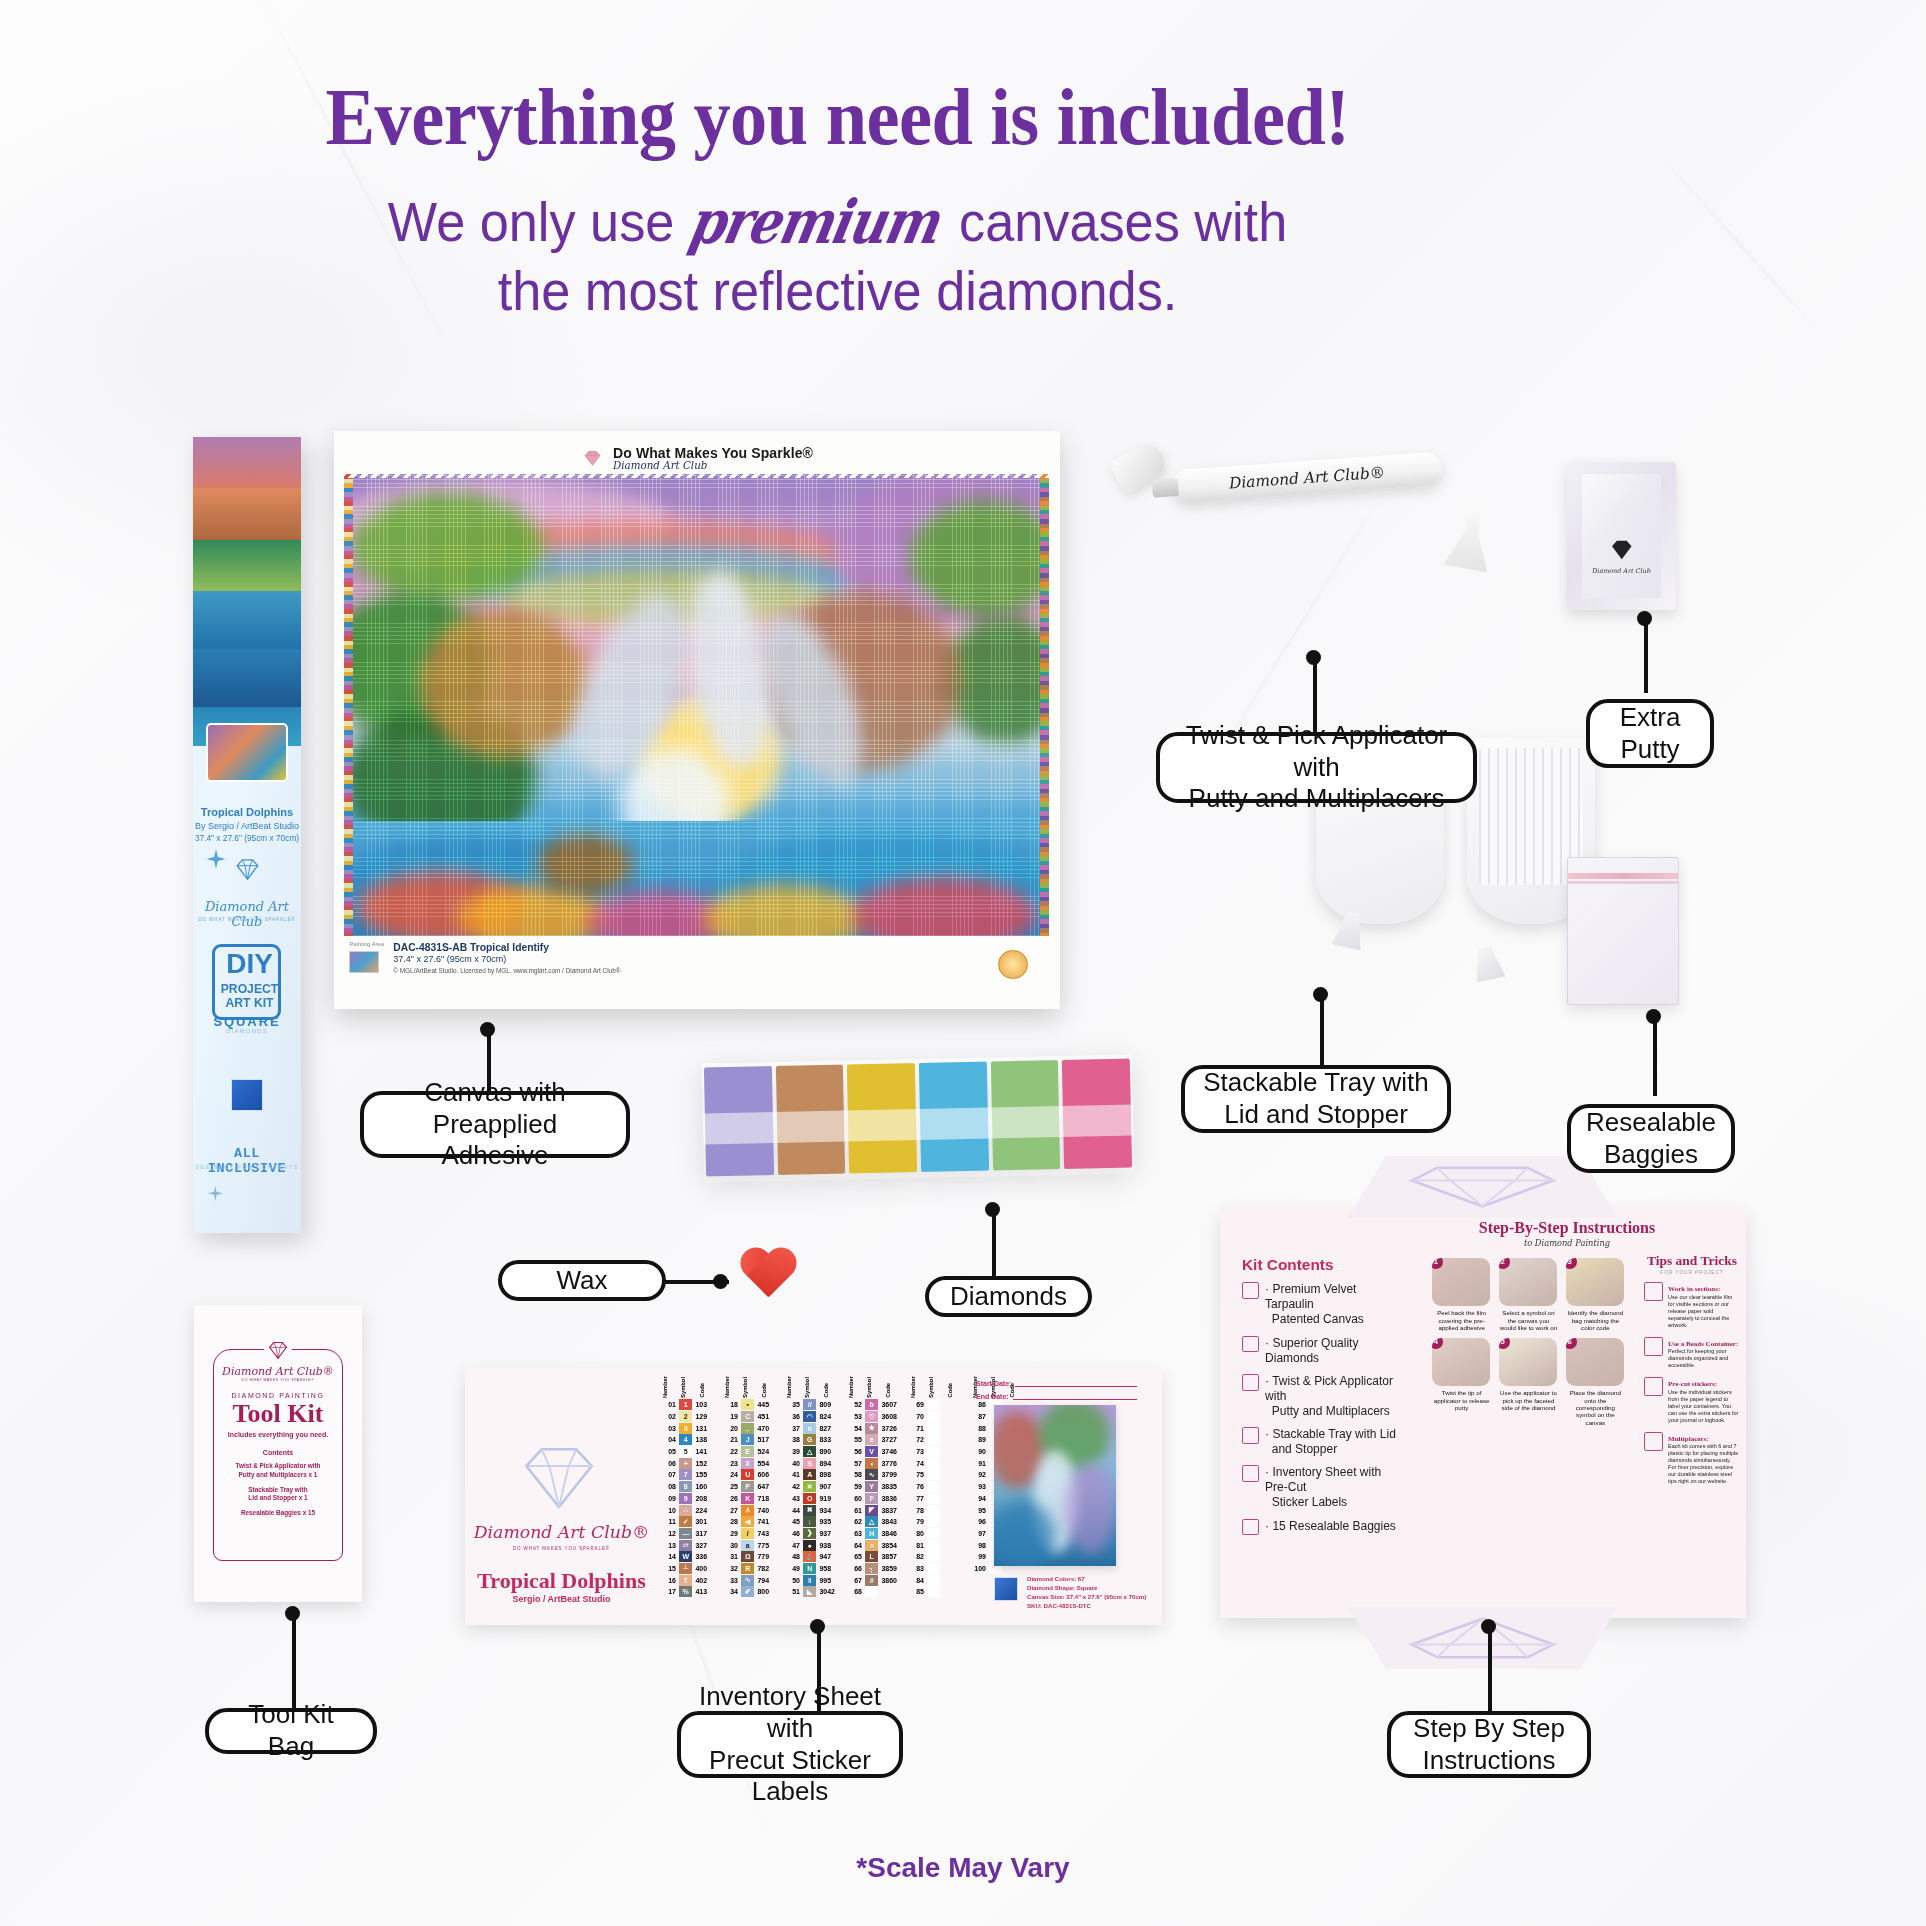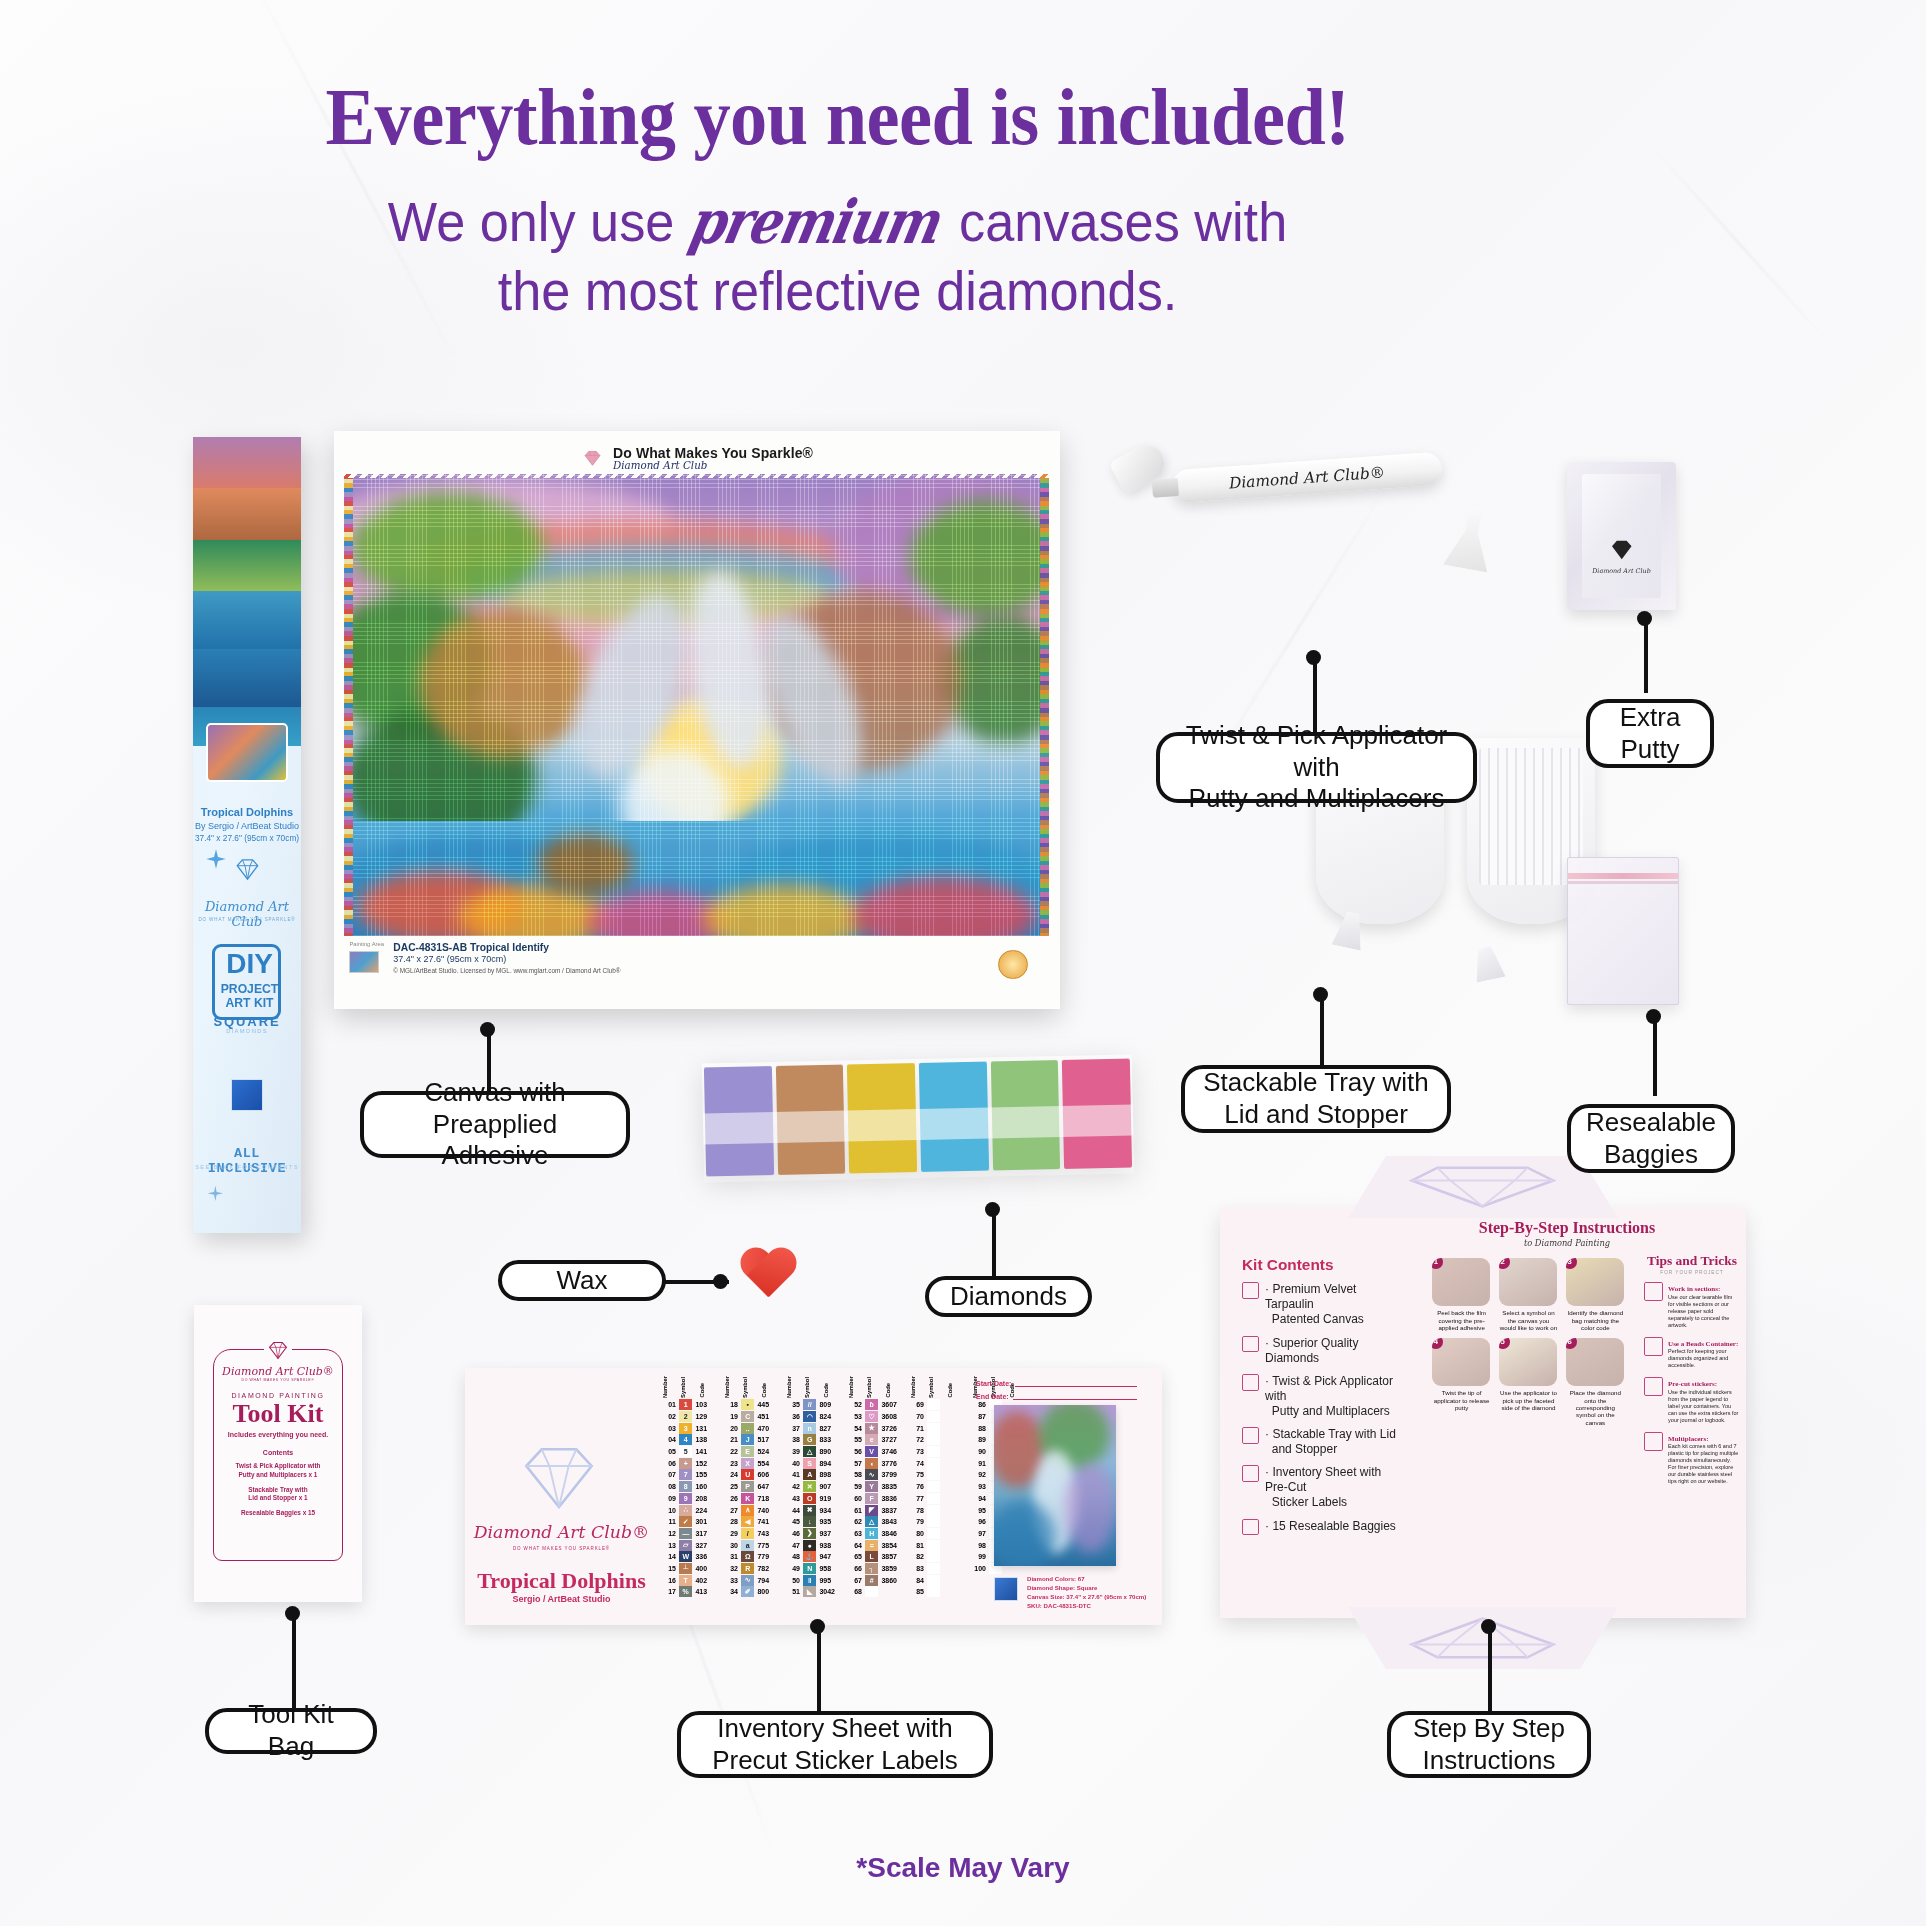--- a/index.html
+++ b/index.html
@@ -1211,21 +1211,21 @@
 </div>
 
 <div class="leader" style="left:292px;top:1612px;height:104px;"></div>
 <div class="dot" style="left:285px;top:1606px;"></div>
 <div class="pill" style="left:205px;top:1708px;width:172px;height:46px;">
   <span>Tool Kit Bag</span>
 </div>
 
 <div class="leader" style="left:817px;top:1624px;height:95px;"></div>
 <div class="dot" style="left:810px;top:1619px;"></div>
-<div class="pill" style="left:677px;top:1711px;width:316px;height:67px;">
+<div class="pill" style="left:677px;top:1711px;width:226px;height:67px;">
   <span>
     <span>Inventory Sheet with</span><br>
     <span>Precut Sticker Labels</span>
   </span>
 </div>
 
 <div class="leader" style="left:1488px;top:1624px;height:95px;"></div>
 <div class="dot" style="left:1481px;top:1619px;"></div>
 <div class="pill" style="left:1387px;top:1711px;width:204px;height:67px;">
   <span>

